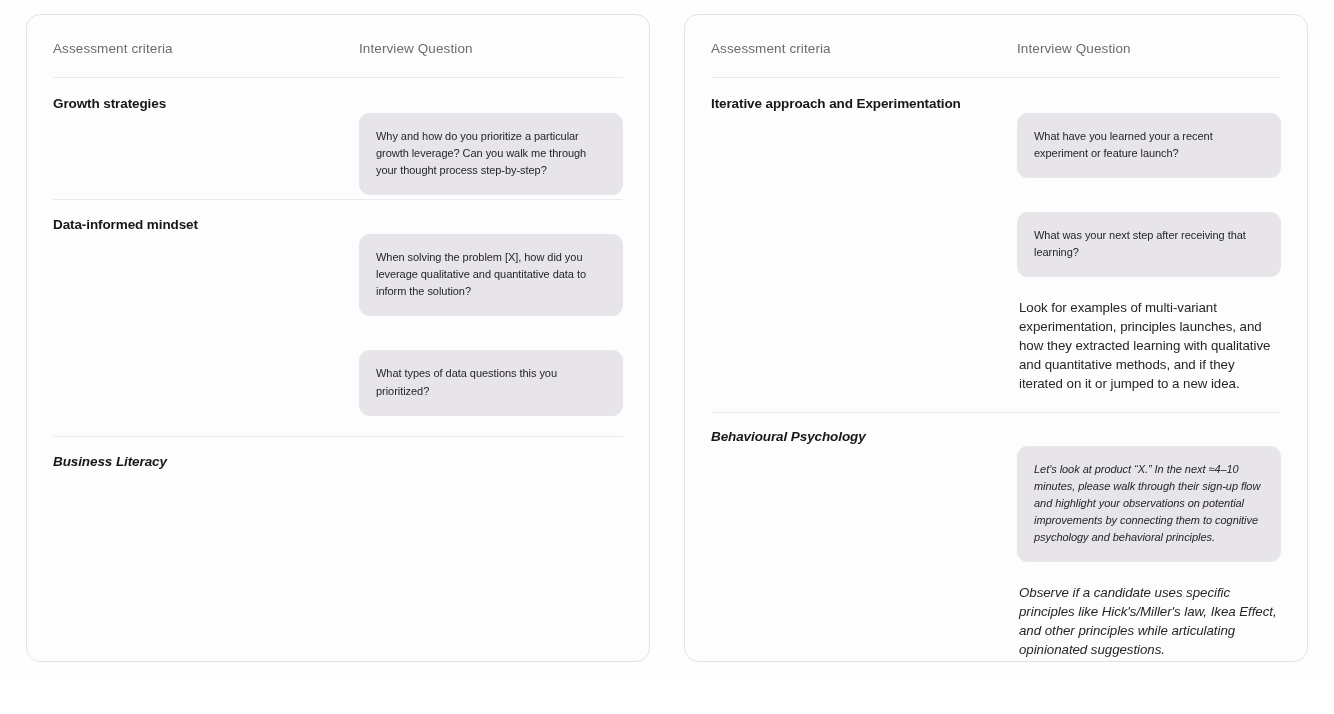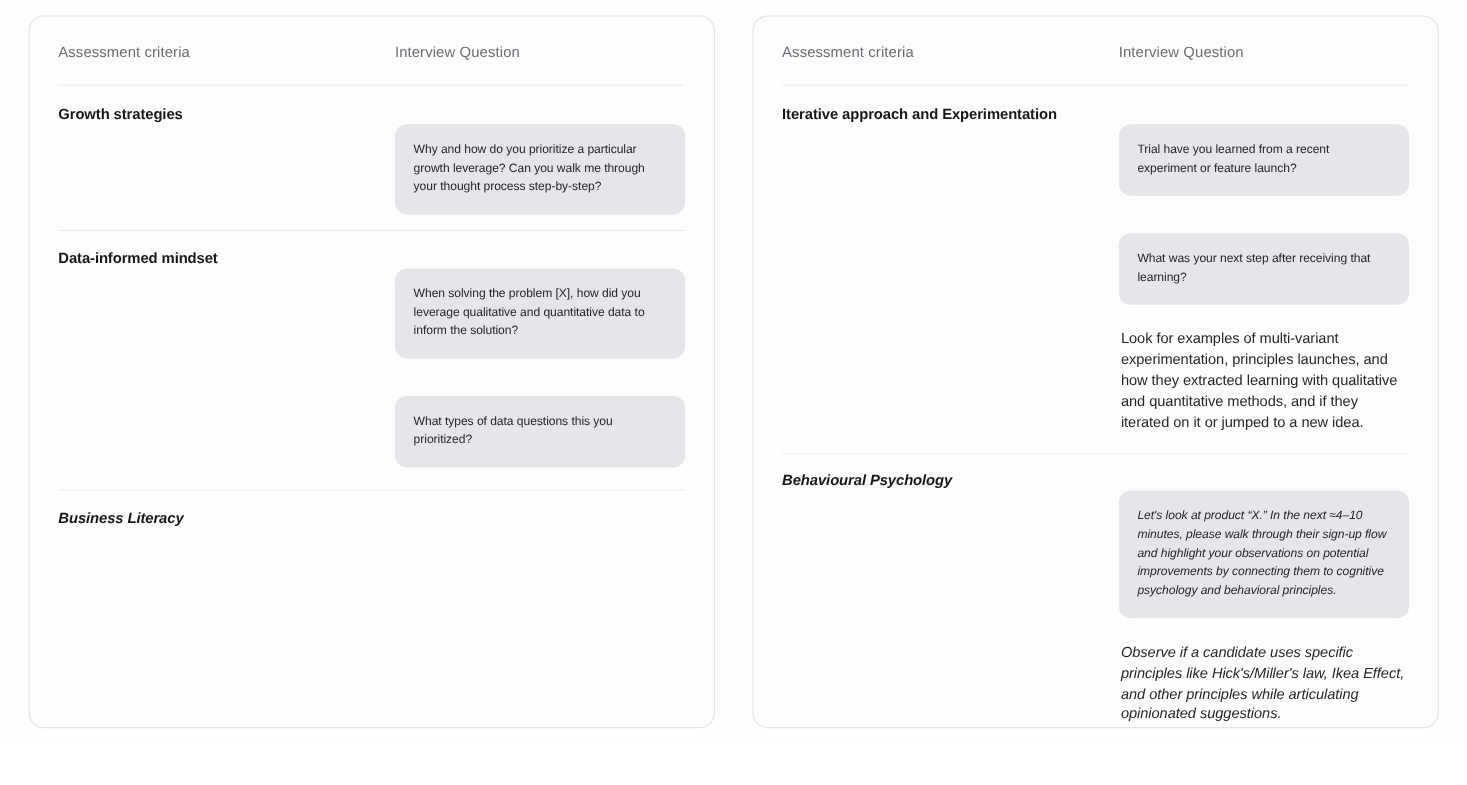--- a/index.html
+++ b/index.html
@@ -112,21 +112,21 @@
 
     <div class="card-head">
       <div class="col-criteria">
         <span class="head-label">Assessment criteria</span>
       </div>
       <div class="col-question">
         <span class="head-label">Interview Question</span>
       </div>
     </div>
 
-    <div class="section" style="padding-top:15px;padding-bottom:14px;">
+    <div class="section" style="padding-top:15px;padding-bottom:4px;">
       <div class="col-criteria">
         <div class="criteria-name">Growth strategies</div>
       </div>
       <div class="col-question bubbles">
         <div class="bubble">Why and how do you prioritize a particular growth leverage? Can you walk me through your thought process step-by-step?</div>
       </div>
     </div>
 
     <div class="section" style="padding-top:14px;padding-bottom:20px;">
       <div class="col-criteria">
@@ -156,21 +156,21 @@
       <div class="col-question">
         <span class="head-label">Interview Question</span>
       </div>
     </div>
 
     <div class="section" style="padding-top:15px;padding-bottom:12px;">
       <div class="col-criteria">
         <div class="criteria-name">Iterative approach and Experimentation</div>
       </div>
       <div class="col-question bubbles">
-        <div class="bubble">Trial have you learned from a recent experiment or feature launch?</div>
+        <div class="bubble">What have you learned your a recent experiment or feature launch?</div>
         <div class="bubble">What was your next step after receiving that learning?</div>
         <div class="note">Look for examples of multi-variant experimentation, principles launches, and how they extracted learning with qualitative and quantitative methods, and if they iterated on it or jumped to a new idea.</div>
       </div>
     </div>
 
     <div class="section last" style="padding-top:13px;">
       <div class="col-criteria">
         <div class="criteria-name">Behavioural Psychology</div>
       </div>
       <div class="col-question bubbles">

